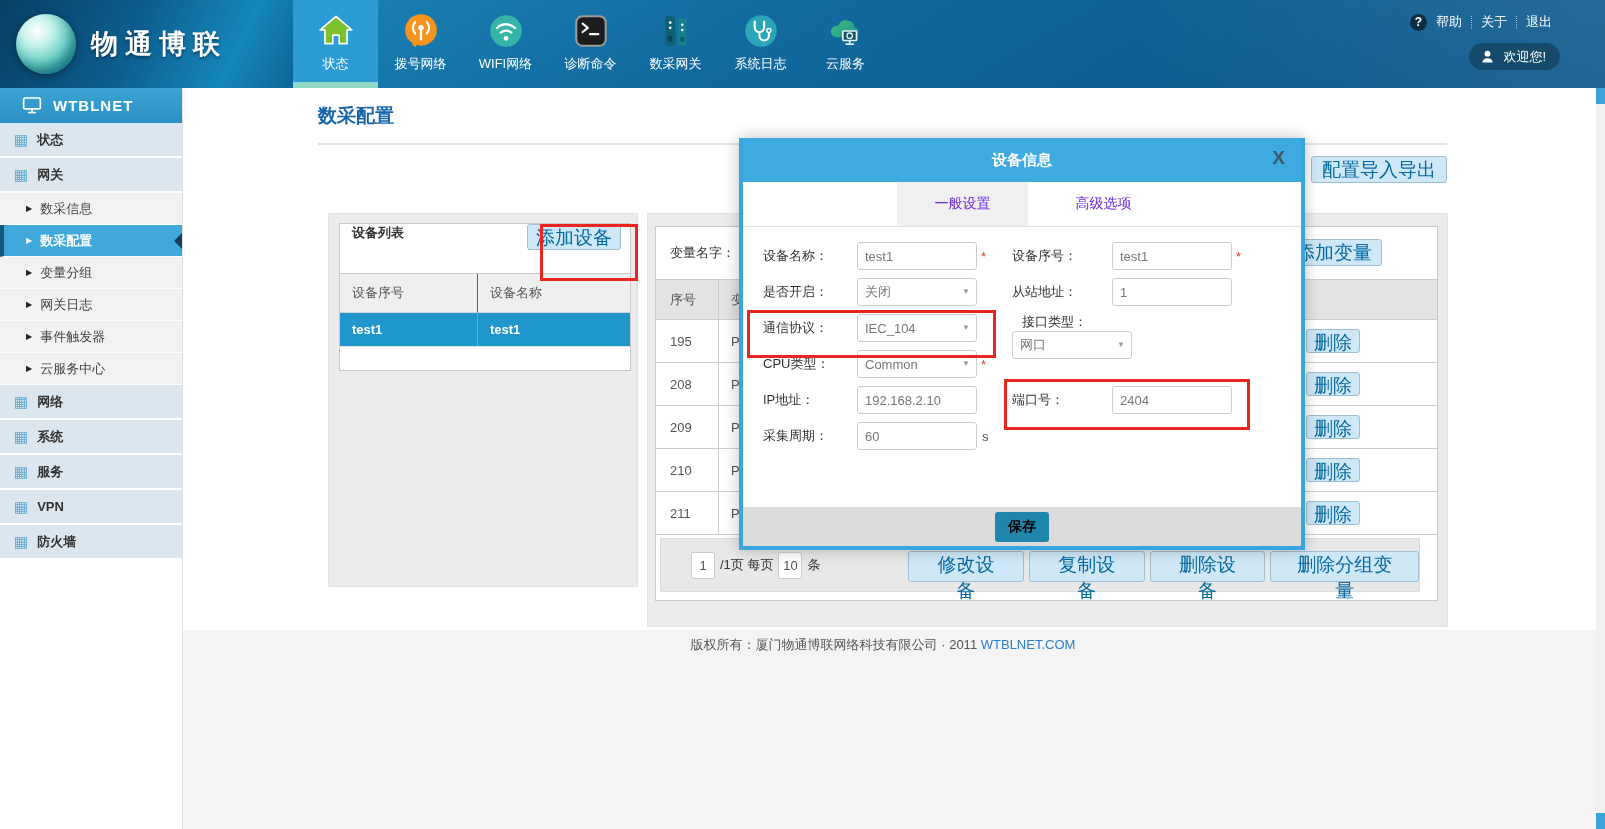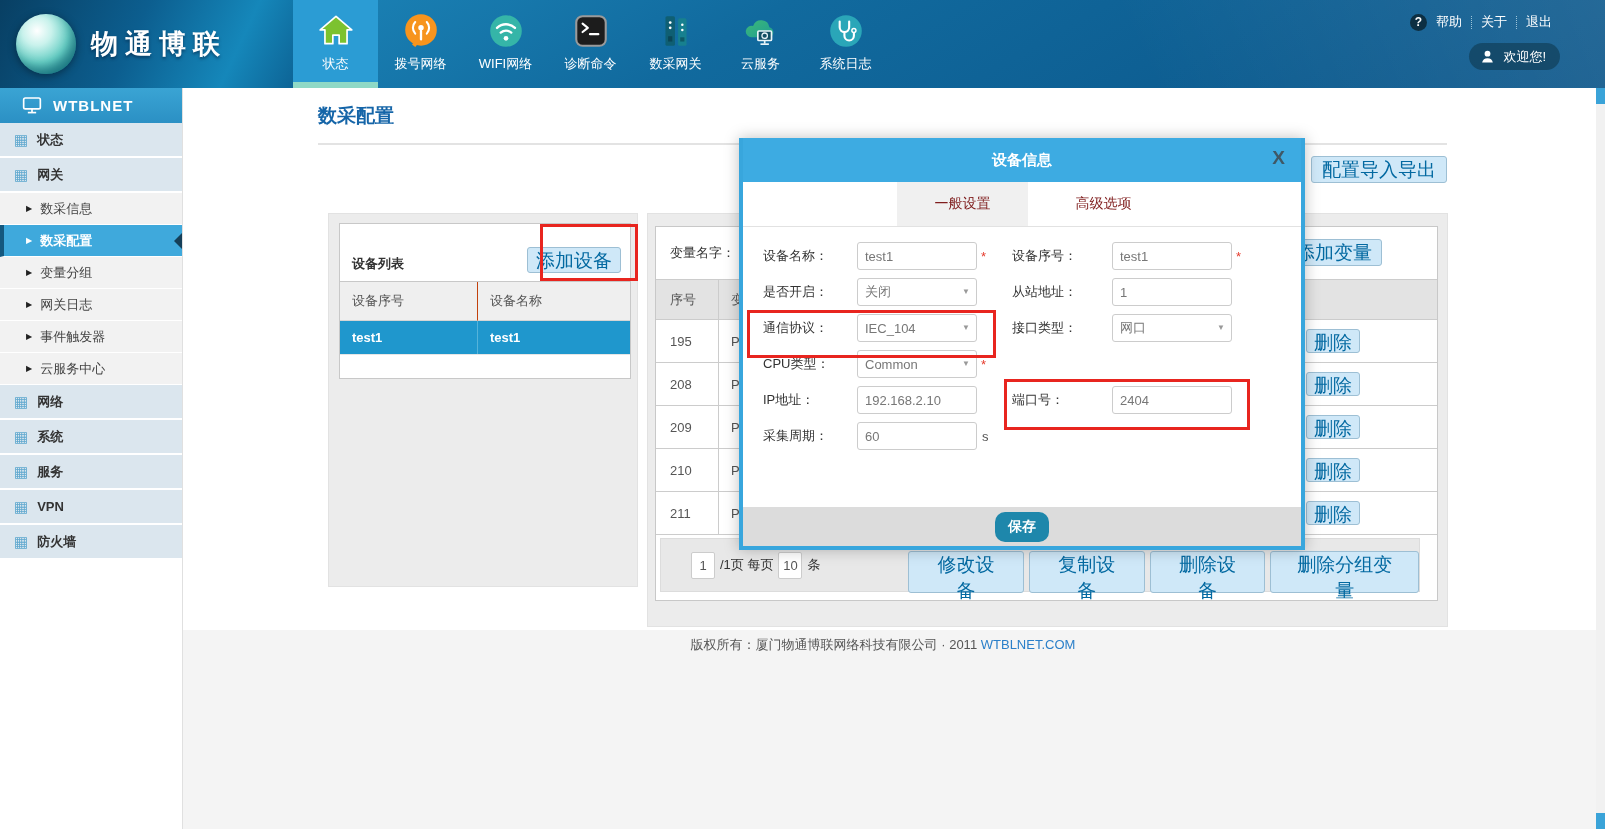--- a/index.html
+++ b/index.html
@@ -57,22 +57,22 @@
   
   #page-title{position:absolute;left:318px;top:103px;font-size:19px;font-weight:bold;color:#1565a8;}
   #hr-top{position:absolute;left:318px;top:143px;width:1129px;height:2px;background:#e3e3e3;}
   .btn{background:#cfe8f8;border:1px solid #9dbfd4;border-radius:3px;color:#0369a1;
     font-size:19px;font-family:Liberation Mono, monospace;cursor:pointer;}
   #btn-config-io{position:absolute;left:1311px;top:156px;height:27px;padding:0 10px;}
 
   #left-panel{position:absolute;left:328px;top:213px;width:310px;height:374px;background:#ececec;
     border:1px solid #e2e2e2;box-sizing:border-box;}
   #device-box{position:absolute;left:10px;top:9px;width:290px;background:#fff;border:1px solid #c8c8c8;}
-  #device-head{height:49px;display:flex;align-items:flex-end;justify-content:space-between;
-    padding:0 9px 8px 12px;border-bottom:1px solid #c8c8c8;}
+  #device-head{height:49px;display:flex;align-items:flex-start;justify-content:space-between;
+    padding:0 9px 0 12px;border-bottom:1px solid #c8c8c8;}
   #device-title{font-size:13px;font-weight:bold;color:#333;}
   #btn-add-device{height:26px;padding:0 8px;}
   .dev-row{display:flex;font-size:13px;}
   .dev-row>div{box-sizing:border-box;}
   .dev-h>div{background:#efefef;color:#555;padding:10px 12px;border-bottom:1px solid #d5d5d5;}
   .dev-c1{width:138px;border-right:1px solid #c2410c;}
   .dev-c2{flex:1;}
   .dev-sel>div{background:#1f97cd;color:#fff;font-weight:bold;padding:9px 12px;}
   .dev-sel .dev-c1{border-right:1px solid #55b3da;}
   .dev-empty{height:23px;border-top:1px solid #e5e5e5;}
@@ -93,51 +93,51 @@
   .c-div{width:1px;align-self:stretch;background:#ccc;}
   .c-name{flex:1;padding-left:12px;overflow:hidden;white-space:nowrap;}
   .c-op{width:146px;}
   .btn-del{height:24px;padding:0 7px;margin-left:15px;}
   #pg-box{position:absolute;left:4px;top:311px;width:760px;height:54px;background:#e8e8e8;
     border:1px solid #dcdcdc;box-sizing:border-box;display:flex;align-items:center;
     padding-left:30px;font-size:13px;color:#333;gap:5px;}
   .pg-input{width:22px;height:25px;border:1px solid #ccc;border-radius:2px;text-align:center;
     font-family:inherit;font-size:13px;color:#555;padding:0;}
   #pg-buttons{position:absolute;left:247px;top:12px;display:flex;gap:5px;}
-  #pg-buttons .btn{height:42px;padding:0 24px;}
+  #pg-buttons .btn{height:31px;padding:0 24px;}
 
   #footer-band{position:absolute;left:183px;top:630px;width:1422px;height:199px;background:#f4f4f4;}
   #footer{position:absolute;left:318px;top:636px;width:1130px;text-align:center;font-size:13px;color:#555;}
   #footer a{color:#2a7fc9;text-decoration:none;cursor:pointer;}
 
   
   #modal{position:absolute;left:739px;top:138px;width:566px;background:#fff;
     border:4px solid #38a6dd;border-top:none;box-sizing:border-box;z-index:10;
     box-shadow:0 0 14px rgba(0,0,0,.25);}
   #modal-head{height:44px;background:#3dabe2;display:flex;align-items:center;justify-content:center;
     color:#fff;font-size:15px;font-weight:bold;position:relative;}
   #modal-close{position:absolute;right:16px;top:9px;font-size:19px;font-weight:bold;color:#3f5866;cursor:pointer;}
   #modal-tabs{height:44px;position:relative;border-bottom:1px solid #e2e2e2;background:#fff;}
   .mtab{position:absolute;top:0;height:44px;width:131px;display:flex;align-items:center;
-    justify-content:center;color:#7f1d1d;font-size:14px;cursor:pointer;background:#fff;box-sizing:border-box;}
+    justify-content:center;color:#6d28d9;font-size:14px;cursor:pointer;background:#fff;box-sizing:border-box;}
   #mtab0{left:154px;background:#f0f0f0;}
   #mtab1{left:295px;}
   #modal-body{position:relative;height:280px;font-size:13px;color:#333;}
   .m-row{position:absolute;display:flex;align-items:center;height:30px;}
   .m-label{width:94px;}
   .m-label-r{width:100px;}
   .m-input{width:120px;height:28px;border:1px solid #ccc;border-radius:3px;padding:0 7px;
     color:#777;font-size:13px;font-family:inherit;box-sizing:border-box;background:#fff;}
   .m-select{position:relative;width:120px;}
   .m-select .m-input{width:120px;padding-right:18px;}
   .caret{position:absolute;right:7px;top:9px;font-size:8px;color:#999;pointer-events:none;}
   .star{color:#e53b2c;margin-left:4px;}
   .suffix{margin-left:5px;color:#555;}
   #modal-footer{height:39px;background:#dcdcdc;display:flex;align-items:center;justify-content:center;}
-  #btn-save{background:#1e87ab;color:#ffffff;border:none;border-radius:10px;font-size:14px;
+  #btn-save{background:#1e87ab;color:#000000;border:none;border-radius:3px;font-size:14px;
     font-weight:bold;padding:6px 13px;cursor:pointer;font-family:Liberation Mono, monospace;}
 
   
   .redbox{position:absolute;border:3px solid #e8251f;z-index:20;pointer-events:none;}
   #red1{left:540px;top:224px;width:92px;height:51px;}
   #red2{left:747px;top:310px;width:243px;height:42px;}
   #red3{left:1004px;top:379px;width:240px;height:45px;}
 
   
   #scrollbar{position:absolute;right:0;top:88px;width:9px;height:741px;background:#f1f1f1;}
@@ -203,51 +203,51 @@
               <rect x="21" y="7" width="8" height="26" rx="1.5" fill="#17808f"></rect>
               <circle cx="13.5" cy="11" r="1.3" fill="#fff"></circle>
               <circle cx="13.5" cy="16" r="1.3" fill="#fff"></circle>
               <rect x="11.5" y="24" width="4" height="5" fill="#0a4656"></rect>
               <circle cx="25" cy="13" r="1.2" fill="#fff"></circle>
               <circle cx="25" cy="18" r="1.2" fill="#fff"></circle>
               <rect x="23" y="25" width="4" height="4" fill="#0e5a66"></rect>
             </svg>
         </span>
         <span class="nlabel">数采网关</span>
+      </div>
+      <div class="nav-item">
+        <span class="nicon">
+          <svg width="40" height="40" viewBox="0 0 38 38">
+              <circle cx="19" cy="19" r="15" fill="#2aa6b8"></circle>
+              <path d="M13 10 v5.5 a4.5 4.5 0 0 0 9 0 V10" stroke="#fff" stroke-width="2" fill="none" stroke-linecap="round"></path>
+              <path d="M17.5 20 v3.5 a4.5 4.5 0 0 0 9 0 v-2.5" stroke="#fff" stroke-width="2" fill="none" stroke-linecap="round"></path>
+              <circle cx="26.5" cy="18.5" r="2.6" fill="#fff"></circle>
+              <circle cx="26.5" cy="18.5" r="1.2" fill="#2aa6b8"></circle>
+            </svg>
+        </span>
+        <span class="nlabel">系统日志</span>
       </div>
       <div class="nav-item">
         <span class="nicon">
           <svg width="40" height="40" viewBox="0 0 38 38">
               <defs>
                 <linearGradient id="cg" x1="0" y1="0" x2="1" y2="1">
                   <stop offset="0" stop-color="#3cb878"></stop>
                   <stop offset="1" stop-color="#1f9e93"></stop>
                 </linearGradient>
               </defs>
               <path d="M10 25 a5.5 5.5 0 1 1 1.5 -10.8 a8 8 0 0 1 15.5 1.3 a5 5 0 0 1 0.5 9.5 z" fill="url(#cg)"></path>
               <rect x="16" y="19" width="13" height="9" rx="1" fill="#114f63" stroke="#e9f5fa" stroke-width="1.6"></rect>
               <circle cx="22.5" cy="23.5" r="2.6" stroke="#e9f5fa" stroke-width="1.2" fill="none"></circle>
               <line x1="22.5" y1="28" x2="22.5" y2="31" stroke="#e9f5fa" stroke-width="1.6"></line>
               <line x1="18.5" y1="31.5" x2="26.5" y2="31.5" stroke="#e9f5fa" stroke-width="1.6"></line>
             </svg>
         </span>
         <span class="nlabel">云服务</span>
       </div>
-      <div class="nav-item">
-        <span class="nicon">
-          <svg width="40" height="40" viewBox="0 0 38 38">
-              <circle cx="19" cy="19" r="15" fill="#2aa6b8"></circle>
-              <path d="M13 10 v5.5 a4.5 4.5 0 0 0 9 0 V10" stroke="#fff" stroke-width="2" fill="none" stroke-linecap="round"></path>
-              <path d="M17.5 20 v3.5 a4.5 4.5 0 0 0 9 0 v-2.5" stroke="#fff" stroke-width="2" fill="none" stroke-linecap="round"></path>
-              <circle cx="26.5" cy="18.5" r="2.6" fill="#fff"></circle>
-              <circle cx="26.5" cy="18.5" r="1.2" fill="#2aa6b8"></circle>
-            </svg>
-        </span>
-        <span class="nlabel">系统日志</span>
-      </div>
     </div>
     <div id="nav-links">
       <span class="help-q">?</span>
       <span class="lnk">帮助</span>
       <span class="navsep"></span>
       <span class="lnk">关于</span>
       <span class="navsep"></span>
       <span class="lnk">退出</span>
     </div>
     <div id="welcome-pill">
@@ -438,21 +438,21 @@
       </div>
       <div class="m-row" style="left:269px;top:50px;">
         <span class="m-label-r">从站地址：</span>
         <input class="m-input" value="1" style="">
       </div>
 
       <div class="m-row" style="left:20px;top:86px;">
         <span class="m-label">通信协议：</span>
         <span class="m-select"><input class="m-input" readonly="" value="IEC_104" style=""><span class="caret">▼</span></span>
       </div>
-      <div class="m-row" style="left:269px;top:86px;">
+      <div class="m-row" style="left:269px;top:86px;flex-direction:column;">
         <span class="m-label-r">接口类型：</span>
         <span class="m-select"><input class="m-input" readonly="" value="网口" style=""><span class="caret">▼</span></span>
       </div>
 
       <div class="m-row" style="left:20px;top:122px;">
         <span class="m-label">CPU类型：</span>
         <span class="m-select"><input class="m-input" readonly="" value="Common" style=""><span class="caret">▼</span></span>
         <span class="star">*</span>
       </div>
 

